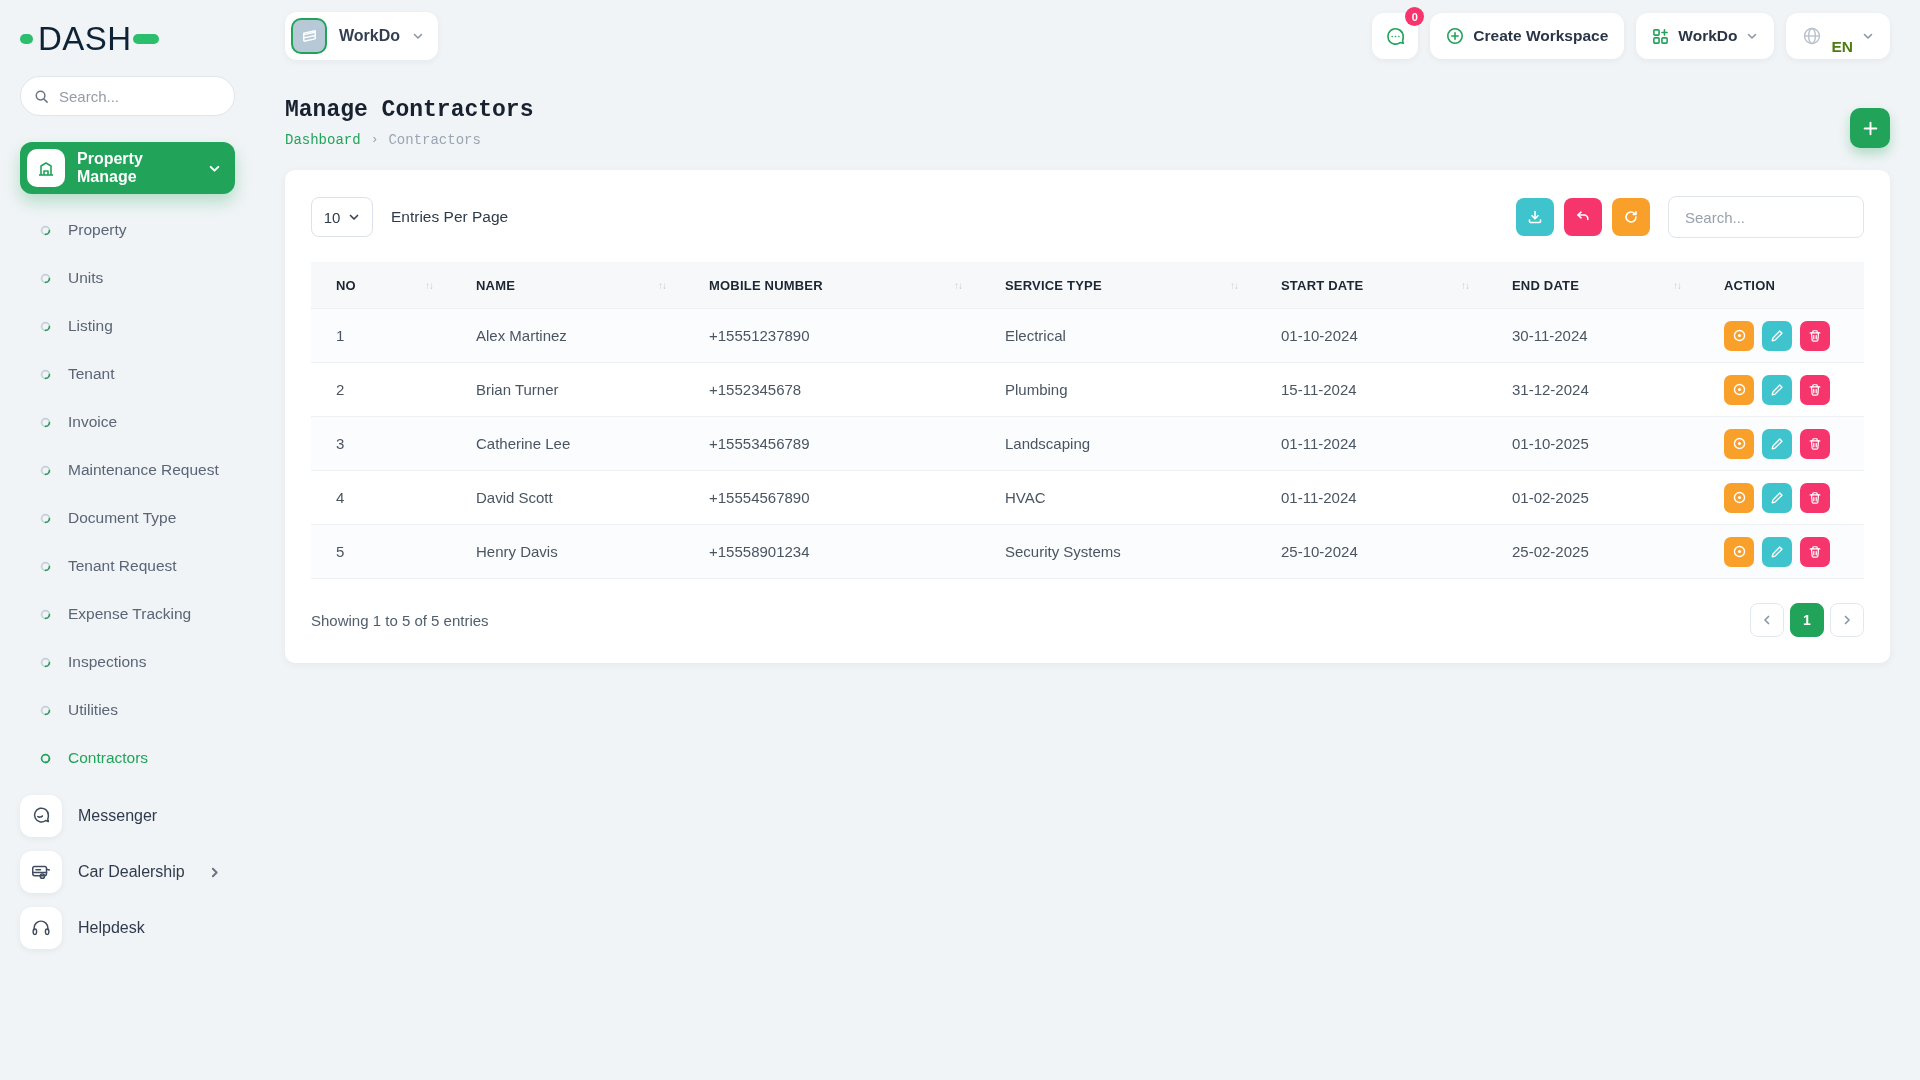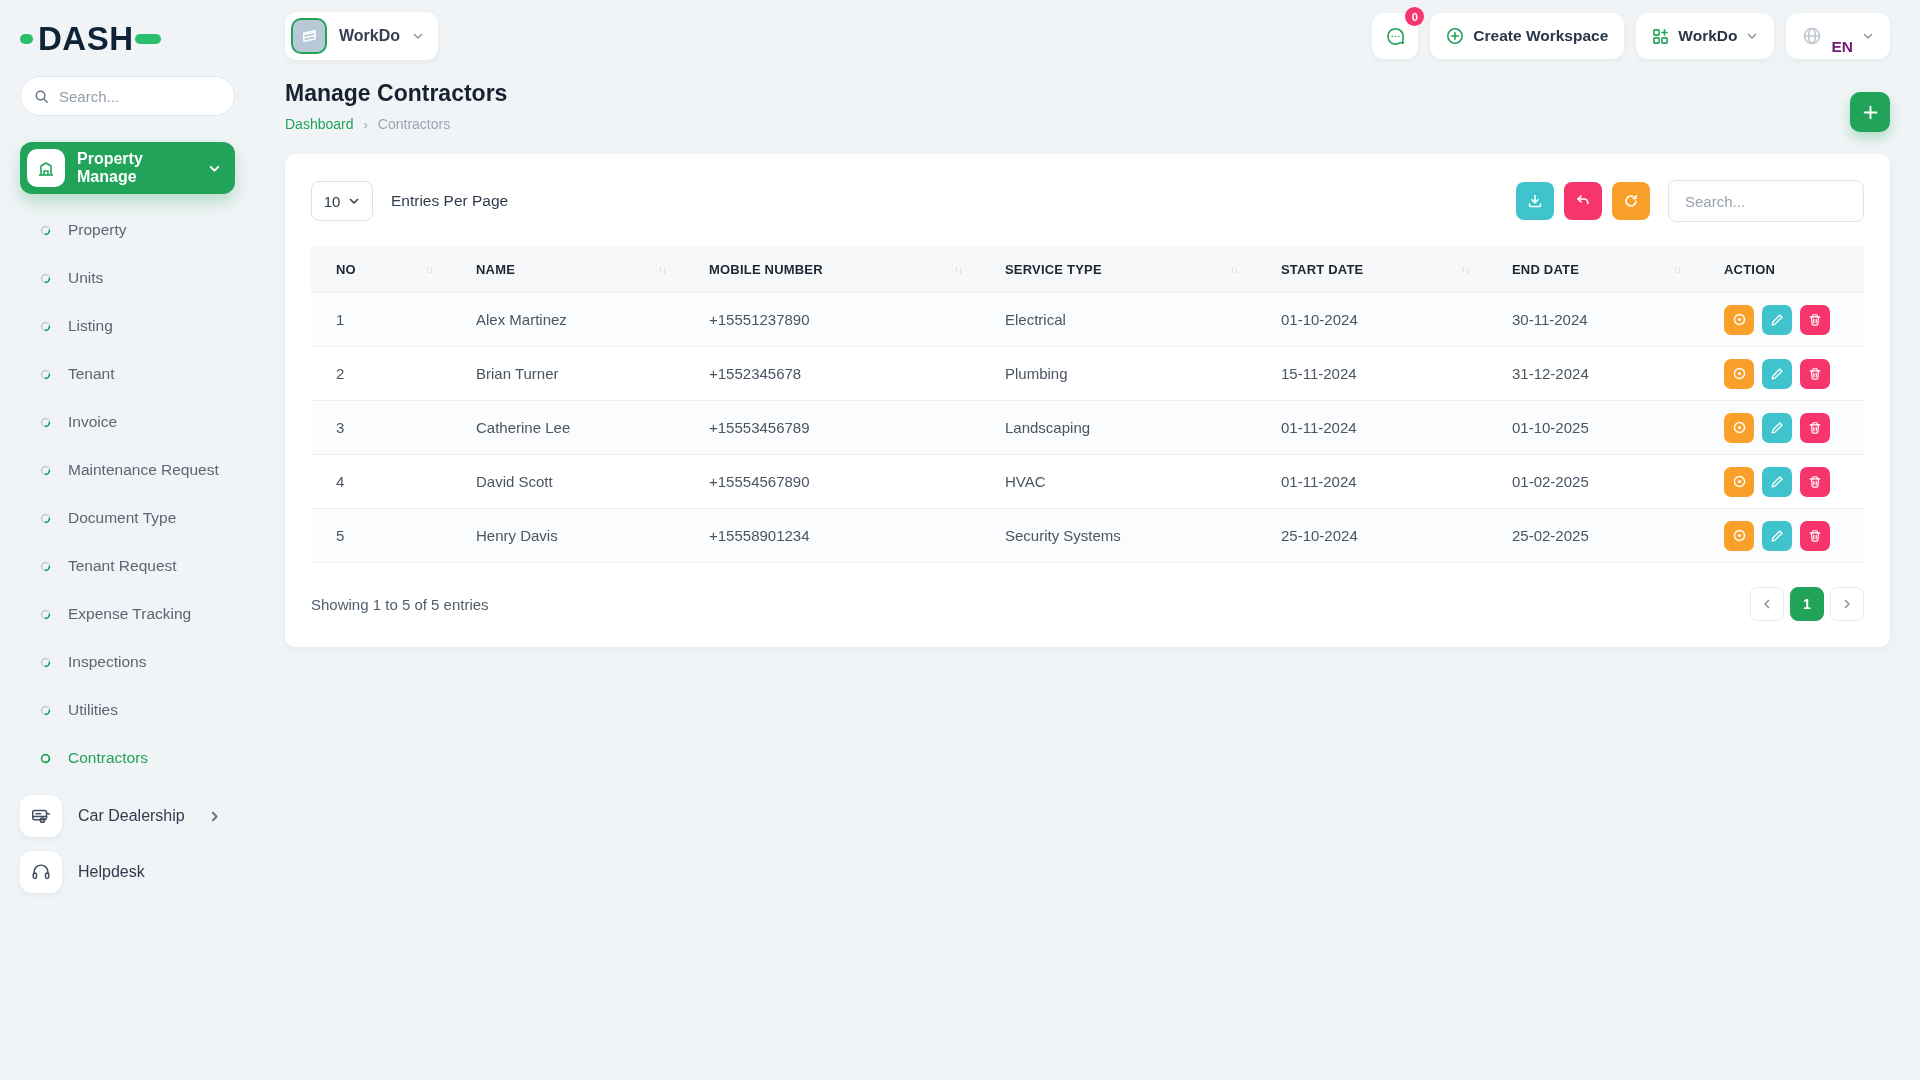--- a/index.html
+++ b/index.html
@@ -8,21 +8,21 @@
     background:#f0f4f6;
     font-family:"Liberation Sans","DejaVu Sans",sans-serif;
     color:#2f3b4c;
   }
   .app{display:flex;width:100%;height:100%;}
 
   
   .sidebar{flex:0 0 255px;width:255px;padding:0 20px;box-sizing:border-box;}
   .logo{margin-top:20px;display:flex;align-items:center;gap:5px;cursor:pointer;}
   .logo-dot{width:13px;height:10px;border-radius:6px;background:#2bbf6d;}
-  .logo-text{font-size:33px;font-weight:700;color:#0f2337;letter-spacing:.5px;}
+  .logo-text{font-size:33px;font-weight:400;color:#0f2337;letter-spacing:.5px;}
   .logo-dash{width:26px;height:10px;border-radius:6px;background:#2bbf6d;margin-left:-4px;}
   .search-box{margin-top:18px;height:40px;background:#fff;border:1px solid #e0e6ec;border-radius:20px;
     display:flex;align-items:center;padding:0 13px;gap:8px;box-sizing:border-box;}
   .search-box input{border:0;outline:0;background:transparent;font-size:15px;color:#5b6575;width:100%;
     font-family:inherit;}
   .search-box input::placeholder{color:#939ca9;}
   .pm-button{margin-top:26px;height:52px;background:#22a35a;border-radius:12px;display:flex;align-items:center;
     padding:0 14px 0 7px;gap:12px;box-shadow:0 8px 16px rgba(34,163,90,.28);cursor:pointer;}
   .pm-tile{width:38px;height:38px;background:#fff;border-radius:10px;display:flex;align-items:center;justify-content:center;}
   .pm-label{color:#fff;font-weight:700;font-size:16px;flex:1;}
@@ -45,23 +45,23 @@
   .ws-tile{width:36px;height:36px;border-radius:10px;background:#b7c9d6;border:2px solid #22a35a;
     box-sizing:border-box;display:flex;align-items:center;justify-content:center;}
   .ws-label{font-size:16px;font-weight:600;color:#333f51;}
   .topbar-right{margin-left:auto;display:flex;align-items:center;gap:12px;}
   .icon-btn{position:relative;width:46px;height:46px;background:#fff;border-radius:12px;border:0;
     display:flex;align-items:center;justify-content:center;cursor:pointer;}
   .badge{position:absolute;top:-6px;right:-6px;min-width:19px;height:19px;border-radius:10px;background:#f5356c;
     color:#fff;font-size:11px;font-weight:600;display:flex;align-items:center;justify-content:center;padding:0 4px;box-sizing:border-box;}
   .pill{background:#fff;height:46px;border-radius:12px;border:0;display:flex;align-items:center;gap:9px;
     padding:0 16px;font-size:15.5px;color:#2a3547;font-weight:600;cursor:pointer;font-family:inherit;}
-  .lang-en{color:#701a75;font-weight:700;margin-top:22px;}
-
-  .page-head{margin-top:8px;display:flex;align-items:center;}
+  .lang-en{color:#4d7c0f;font-weight:700;margin-top:22px;}
+
+  .page-head{margin-top:24px;display:flex;align-items:center;font-family:Liberation Mono, monospace;}
   .page-title{margin:0;font-size:23px;font-weight:700;color:#17212f;}
   .breadcrumb{margin-top:9px;font-size:14px;display:flex;align-items:center;gap:10px;}
   .bc-link{color:#22a35a;cursor:pointer;}
   .bc-sep{color:#9aa4b2;font-size:13px;}
   .bc-current{color:#9aa4b2;}
   .add-btn{margin-left:auto;margin-top:12px;width:40px;height:40px;border-radius:10px;background:#22a35a;border:0;
     display:flex;align-items:center;justify-content:center;box-shadow:0 6px 12px rgba(34,163,90,.3);cursor:pointer;}
 
   .card{margin-top:22px;background:#fff;border-radius:10px;box-shadow:0 2px 8px rgba(23,38,64,.05);padding:26px;}
   .controls{display:flex;align-items:center;}
@@ -236,20 +236,29 @@
             <svg viewBox="0 0 12 12" width="11" height="11" fill="none">
               <circle cx="6" cy="6" r="4.3" stroke="#22a35a" stroke-width="1.8"></circle>
               <path d="M6 10.3a4.3 4.3 0 004.3-4.3" stroke="#22a35a" stroke-width="1.8" stroke-linecap="round"></path>
             </svg>
           </span>
           <span>Contractors</span>
         </li>
       </ul>
 
     <div class="bottom-items">
+        <div class="b-item">
+          <span class="tile">
+            <svg viewBox="0 0 24 24" width="22" height="22" fill="none" stroke="#414d5f" stroke-width="1.7" stroke-linecap="round" stroke-linejoin="round">
+              <path d="M20 11a7.5 7.5 0 10-2.9 5.9L20 18l-.6-2.8A7.4 7.4 0 0020 11z"></path>
+              <path d="M8.5 12.5c1 1 4 1 5-.5"></path>
+            </svg>
+          </span>
+          <span class="b-label">Messenger</span>
+        </div>
         <div class="b-item">
           <span class="tile">
             <svg viewBox="0 0 24 24" width="22" height="22" fill="none" stroke="#414d5f" stroke-width="1.6" stroke-linecap="round" stroke-linejoin="round">
               <rect x="3" y="6" width="15" height="10" rx="2"></rect>
               <path d="M3 12.5h15"></path>
               <path d="M6.5 9.5h5"></path>
               <circle cx="13.5" cy="16.5" r="2.3"></circle>
               <path d="M18 9l3 .8"></path>
             </svg>
           </span>

